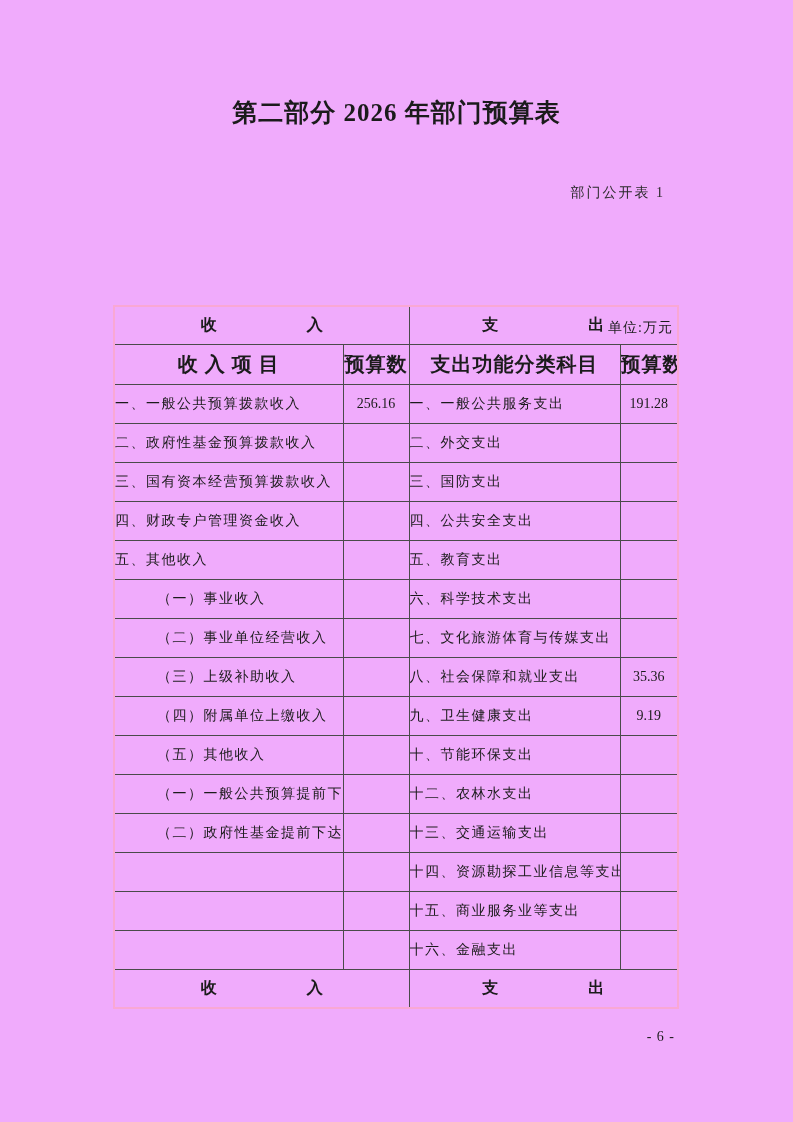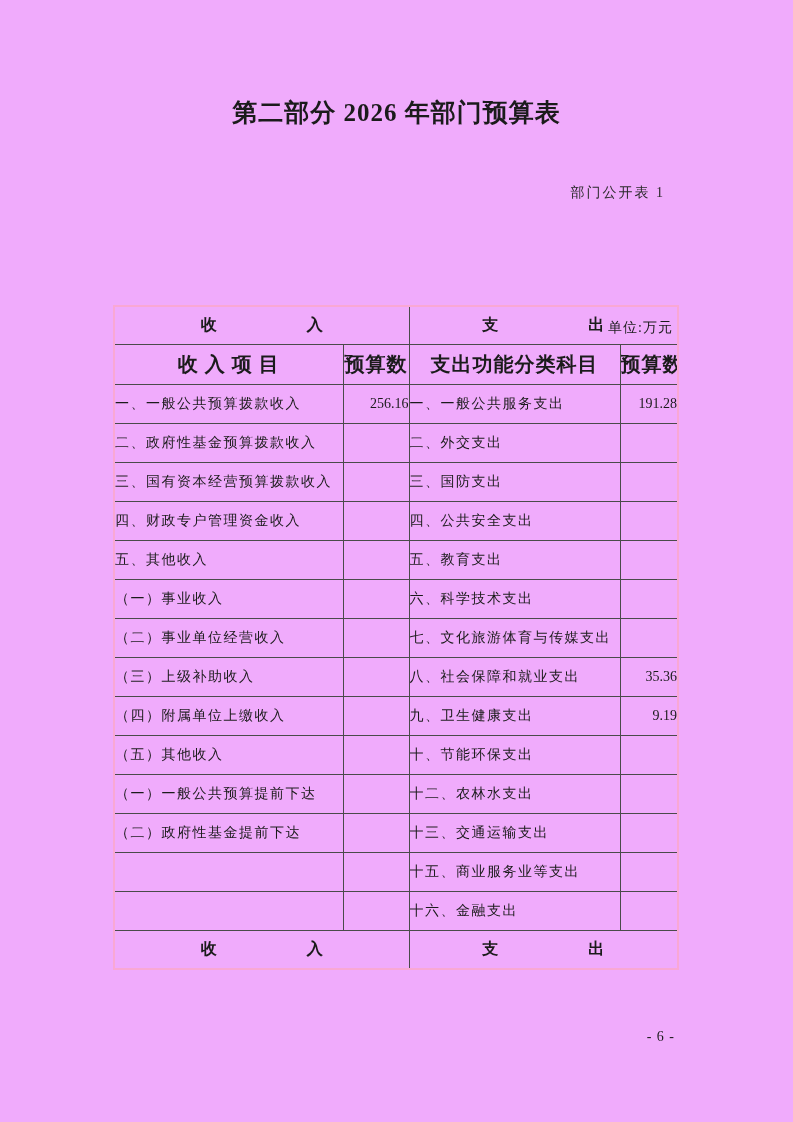--- a/index.html
+++ b/index.html
@@ -82,23 +82,23 @@
     text-align: center;
     font-weight: bold;
     font-size: 20px;
     letter-spacing: 1px;
   }
   tr.data td { height: 38px; }
   td.item {
     padding-left: 8px;
     letter-spacing: 1.5px;
   }
-  td.item.indent { }
+  td.item.indent { padding-left: 42px; }
   td.val {
-    text-align: right;
+    text-align: center;
     padding-right: 6px;
     letter-spacing: 0;
   }
   .page-number {
     position: absolute;
     top: 1029px; right: 118px;
     font-size: 14px;
     letter-spacing: 1px;
   }
 </style>
@@ -203,20 +203,26 @@
     </tr>
     <tr class="data">
       <td class="item indent">（二）政府性基金提前下达</td>
       <td class="val"></td>
       <td class="item">十三、交通运输支出</td>
       <td class="val"></td>
     </tr>
     <tr class="data">
       <td class="item"></td>
       <td class="val"></td>
+      <td class="item">十四、资源勘探工业信息等支出</td>
+      <td class="val"></td>
+    </tr>
+    <tr class="data">
+      <td class="item"></td>
+      <td class="val"></td>
       <td class="item">十五、商业服务业等支出</td>
       <td class="val"></td>
     </tr>
     <tr class="data">
       <td class="item"></td>
       <td class="val"></td>
       <td class="item">十六、金融支出</td>
       <td class="val"></td>
     </tr>
 

